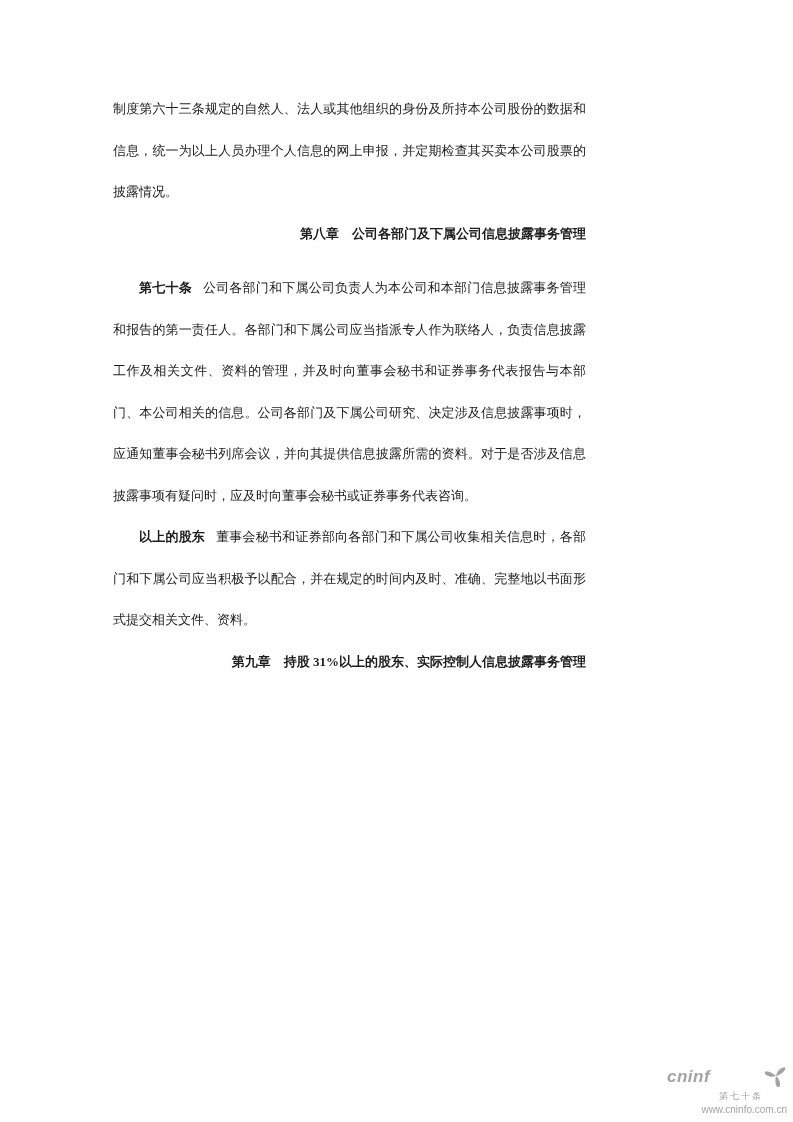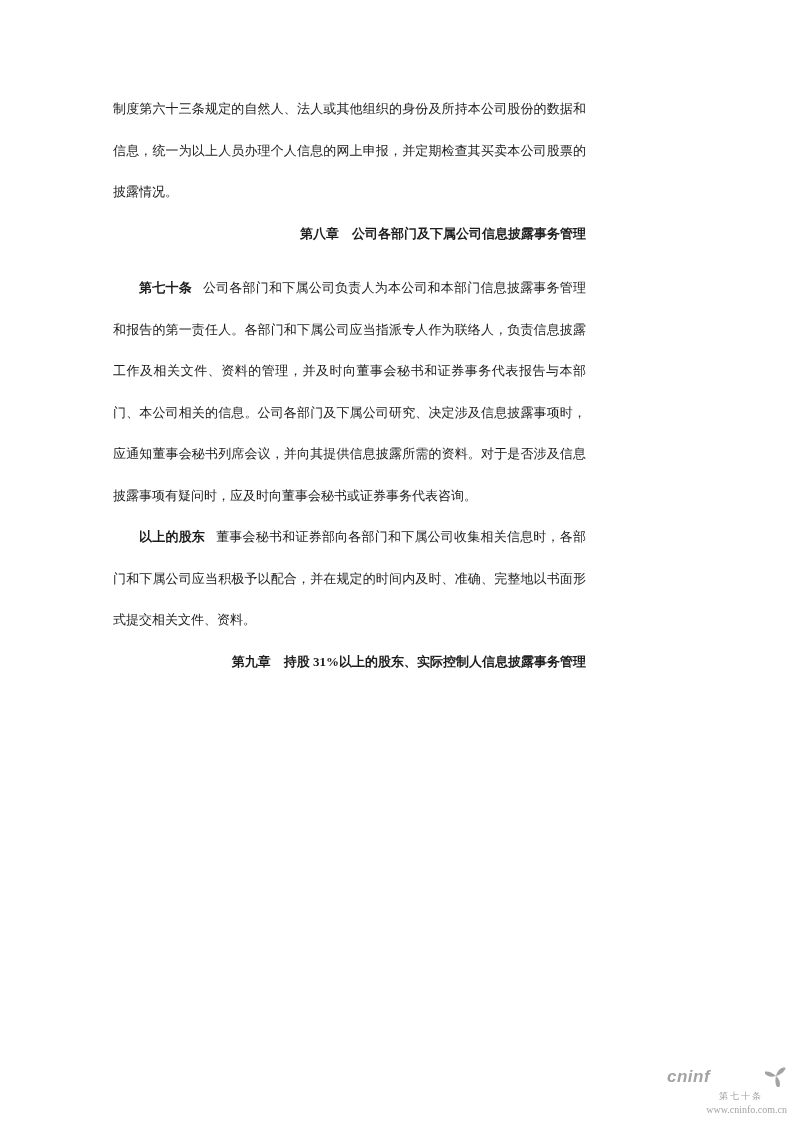--- a/index.html
+++ b/index.html
@@ -69,21 +69,20 @@
   }
   .brand-cn {
     font-size: 9px;
     letter-spacing: 2px;
     margin-top: 2px;
     margin-right: 24px;
   }
   .brand-url {
     font-size: 10px;
     margin-top: 4px;
-    font-family: Liberation Serif, serif;
   }
 </style>
 </head>
 <body>
 
 <div class="doc" id="doc">
     <p class="para"><span>制度第六十三条规定的自然人、法人或其他组织的身份及所持本公司股份的数据和信息，统一为以上人员办理个人信息的网上申报，并定期检查其买卖本公司股票的披露情况。</span></p>
     <div class="para chapter">第八章　公司各部门及下属公司信息披露事务管理</div>
     <p class="para indent"><b class="lead">第七十条</b><span>公司各部门和下属公司负责人为本公司和本部门信息披露事务管理和报告的第一责任人。各部门和下属公司应当指派专人作为联络人，负责信息披露工作及相关文件、资料的管理，并及时向董事会秘书和证券事务代表报告与本部门、本公司相关的信息。公司各部门及下属公司研究、决定涉及信息披露事项时，应通知董事会秘书列席会议，并向其提供信息披露所需的资料。对于是否涉及信息披露事项有疑问时，应及时向董事会秘书或证券事务代表咨询。</span></p>
     <p class="para indent"><b class="lead">以上的股东</b><span>董事会秘书和证券部向各部门和下属公司收集相关信息时，各部门和下属公司应当积极予以配合，并在规定的时间内及时、准确、完整地以书面形式提交相关文件、资料。</span></p>

